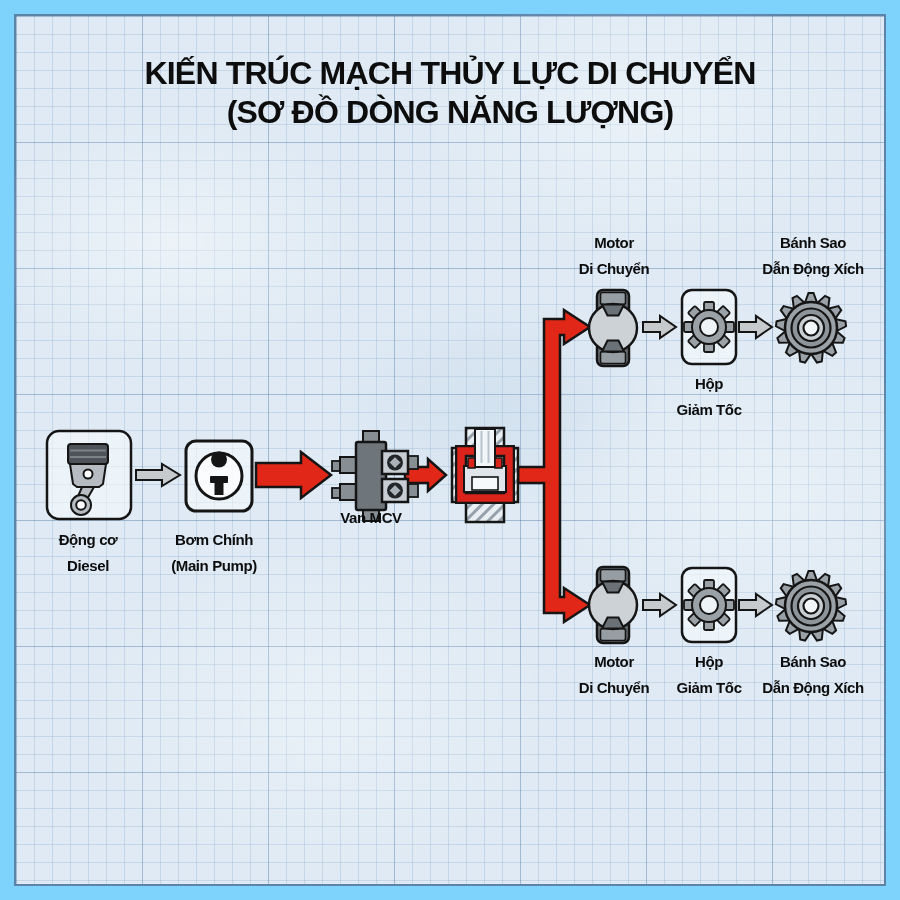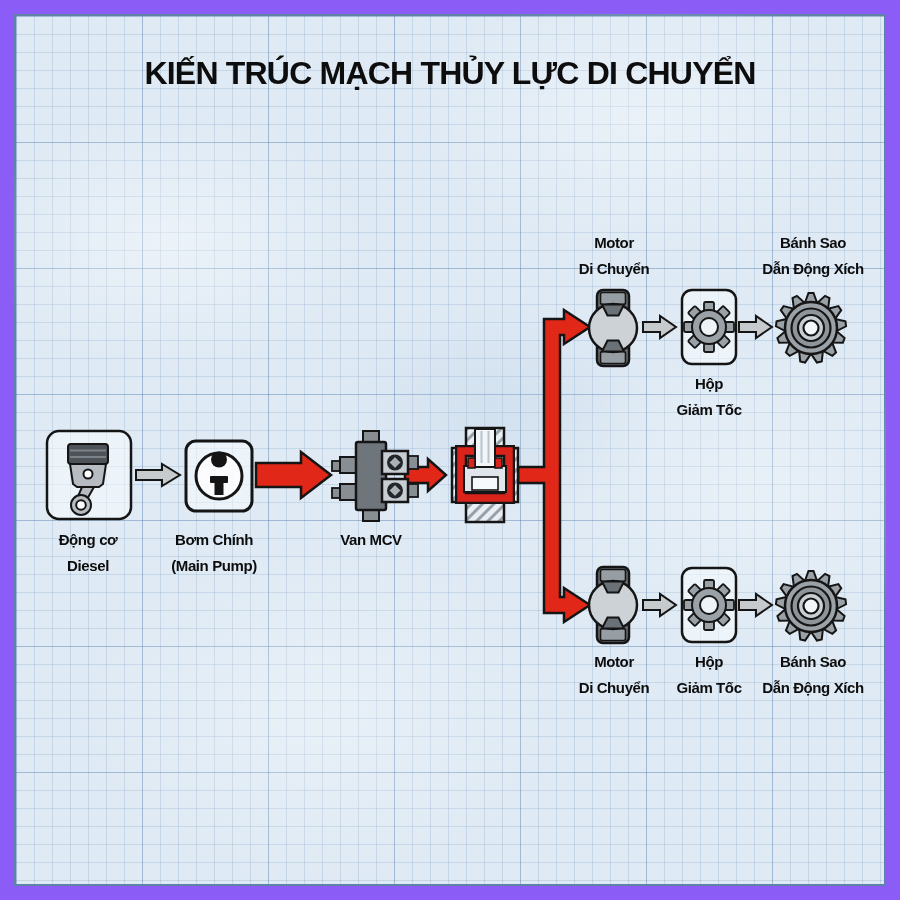--- a/index.html
+++ b/index.html
@@ -1,18 +1,18 @@
 <!DOCTYPE html>
 <html><head>
 <meta charset="utf-8">
 <style>
   html,body{margin:0;padding:0;}
   #stage{
     position:relative;width:900px;height:900px;overflow:hidden;
-    background:#8b5cf6;
+    background:#7dd3fc;
     font-family:"Liberation Sans","DejaVu Sans",sans-serif;
     color:#101010;
   }
   
   #paper{
     position:absolute;inset:14px;border:2px solid #5d83a8;
     background-color:#dfeaf4;
     background-image:
       linear-gradient(rgba(80,122,168,.32) 1px, transparent 1px),
       linear-gradient(90deg, rgba(80,122,168,.32) 1px, transparent 1px),
@@ -44,20 +44,21 @@
 </style>
 </head>
 <body>
 
 <div id="stage">
   <div id="paper"></div>
   <div id="texture"></div>
 
   <div id="title">
     <div>KIẾN TRÚC MẠCH THỦY LỰC DI CHUYỂN</div>
+    <div>(SƠ ĐỒ DÒNG NĂNG LƯỢNG)</div>
   </div>
 
   <svg id="diagram" viewBox="0 0 900 900">
     <defs>
       <pattern id="hatch" width="8" height="8" patternUnits="userSpaceOnUse" patternTransform="rotate(45)">
         <rect width="8" height="8" fill="#eaeff3"></rect>
         <line x1="1.5" y1="0" x2="1.5" y2="8" stroke="#97a1ab" stroke-width="3"></line>
       </pattern>
 
       <g id="garrow">
@@ -231,21 +232,21 @@
   </svg>
 
   <div class="nlabel" style="left:214px;top:527px;">
     <span>Bơm Chính</span>
     <span>(Main Pump)</span>
   </div>
   <div class="nlabel" style="left:88px;top:527px;">
     <span>Động cơ</span>
     <span>Diesel</span>
   </div>
-  <div class="nlabel" style="left:371px;top:527px;">
+  <div class="nlabel" style="left:371px;top:505px;">
     <span>Van MCV</span>
   </div>
 
   <div class="nlabel" style="left:614px;top:230px;">
     <span>Motor</span>
     <span>Di Chuyển</span>
   </div>
   <div class="nlabel" style="left:709px;top:371px;">
     <span>Hộp</span>
     <span>Giảm Tốc</span>

